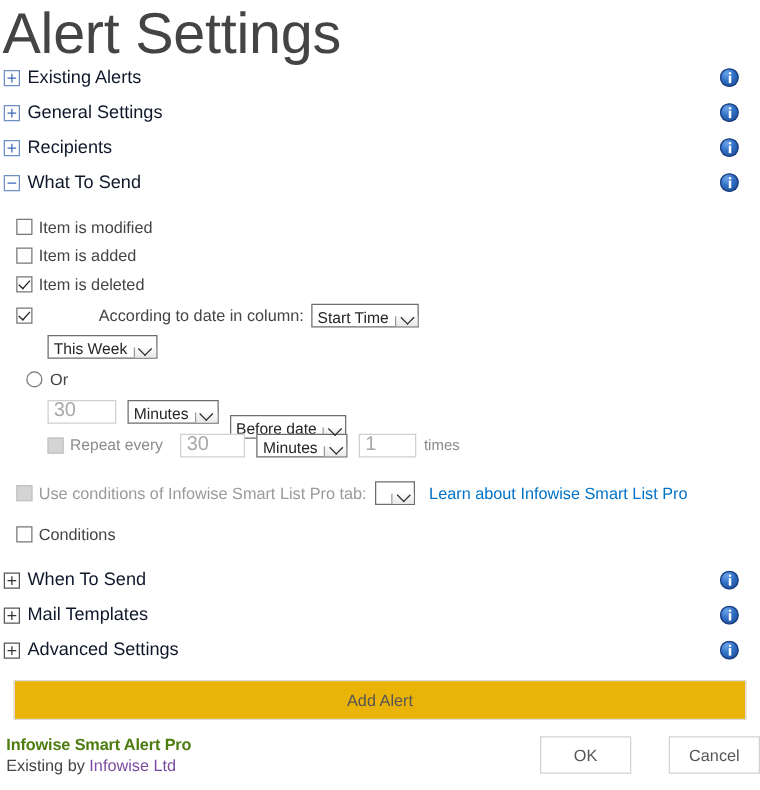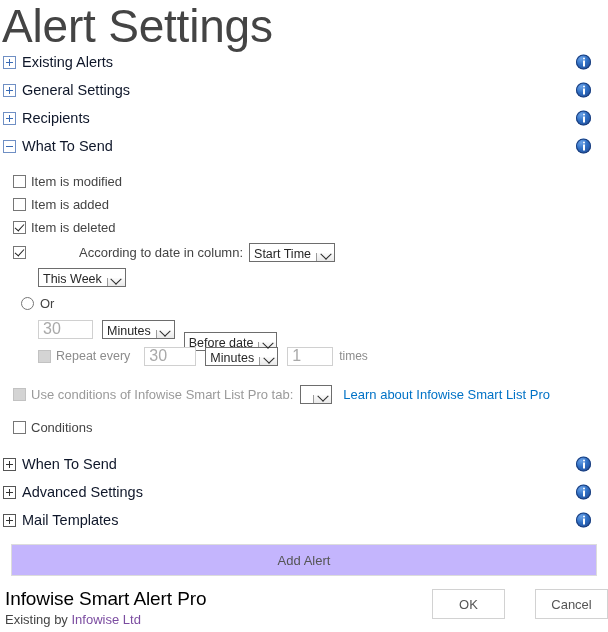--- a/index.html
+++ b/index.html
@@ -233,21 +233,21 @@
     text-decoration: none;
     white-space: nowrap;
   }
   .link-visited { color: #7b4ca0; }
 
   
   .add-alert {
     margin: 10px 11px 0 11px;
     height: 30px;
     border: 1px solid #dcdcdc;
-    background: #c4b5fd;
+    background: #eab308;
     display: flex;
     align-items: center;
     justify-content: center;
     font-size: 13px;
     color: #555555;
   }
 
   
   .footer {
     position: absolute;
@@ -255,23 +255,23 @@
     right: 0;
     bottom: 0;
     height: 46px;
   }
   .brand {
     position: absolute;
     left: 5px;
     top: 2px;
   }
   .brand-title {
-    color: #000000;
-    font-weight: normal;
-    font-size: 19px;
+    color: #4d7c0f;
+    font-weight: bold;
+    font-size: 13px;
     letter-spacing: -0.1px;
   }
   .brand-sub {
     font-size: 13px;
     color: #444444;
     margin-top: 2px;
   }
   .btns {
     position: absolute;
     right: 0;
@@ -436,30 +436,30 @@
       </span>
     <span class="section-label">When To Send</span>
     <span class="info-icon"></span>
   </div>
 
   <div class="section-row">
     <span class="exp exp-dark">
         <span class="hbar"></span>
         <span class="vbar"></span>
       </span>
+    <span class="section-label">Mail Templates</span>
+    <span class="info-icon"></span>
+  </div>
+
+  <div class="section-row">
+    <span class="exp exp-dark">
+        <span class="hbar"></span>
+        <span class="vbar"></span>
+      </span>
     <span class="section-label">Advanced Settings</span>
-    <span class="info-icon"></span>
-  </div>
-
-  <div class="section-row">
-    <span class="exp exp-dark">
-        <span class="hbar"></span>
-        <span class="vbar"></span>
-      </span>
-    <span class="section-label">Mail Templates</span>
     <span class="info-icon"></span>
   </div>
 
 </div>
 
 <div class="add-alert">
   <span>Add Alert</span>
 </div>
 
 <div class="footer">

